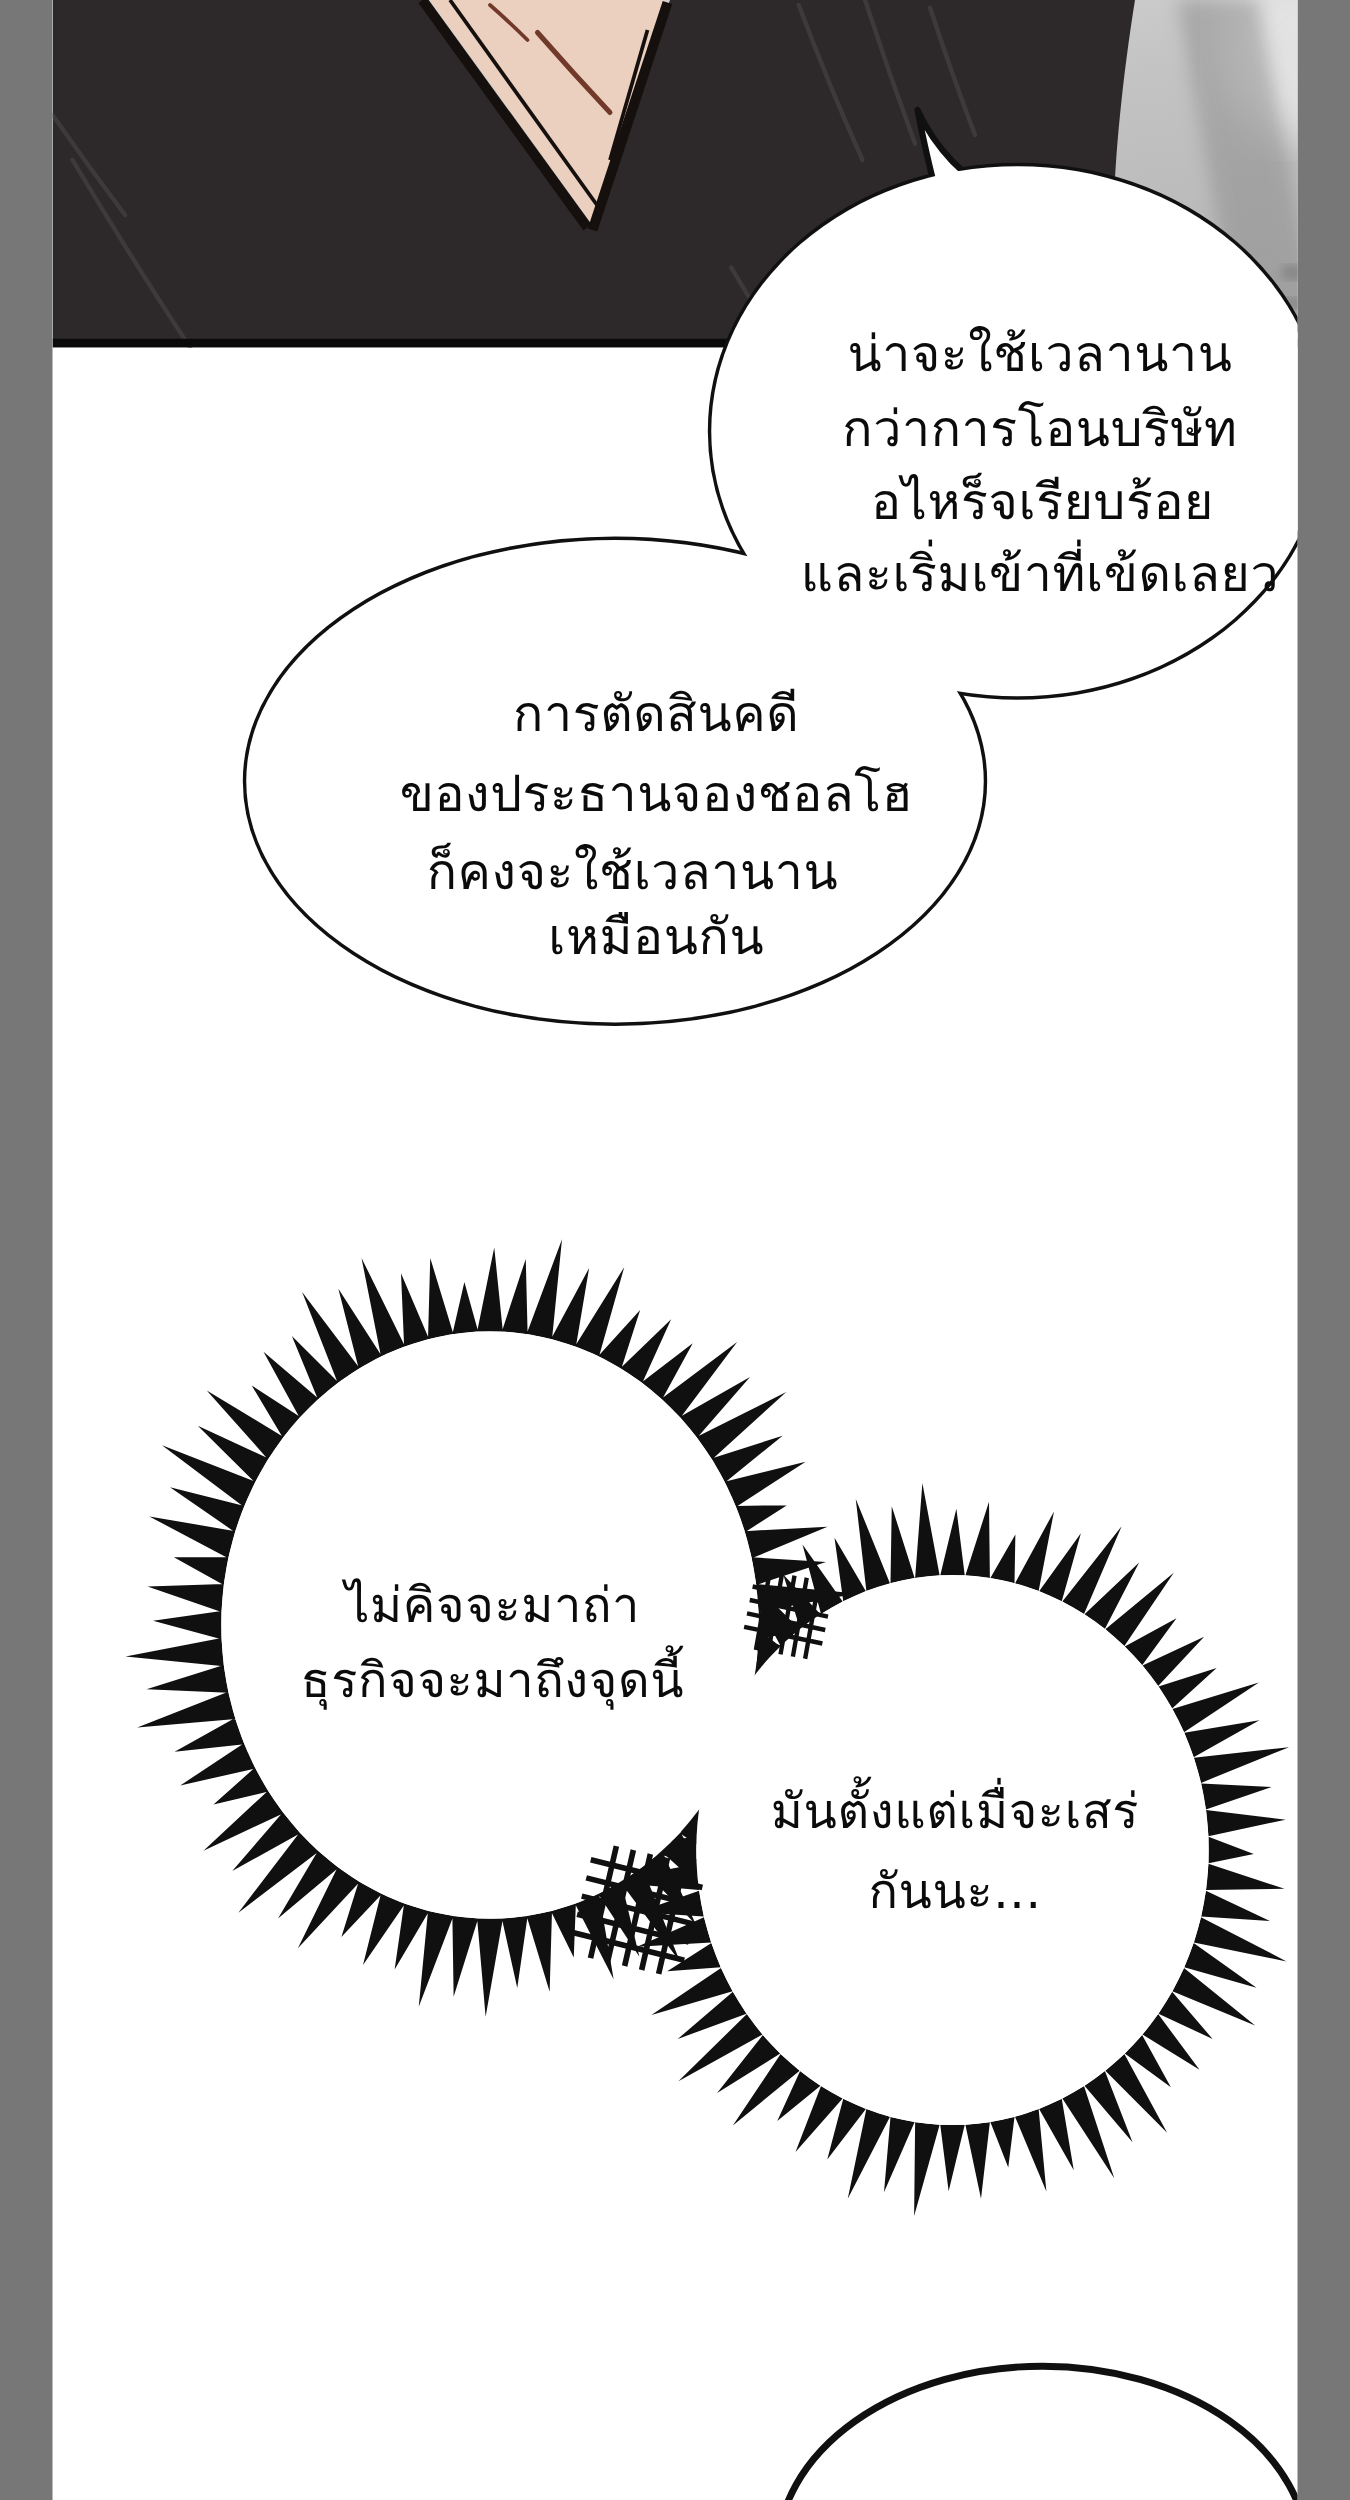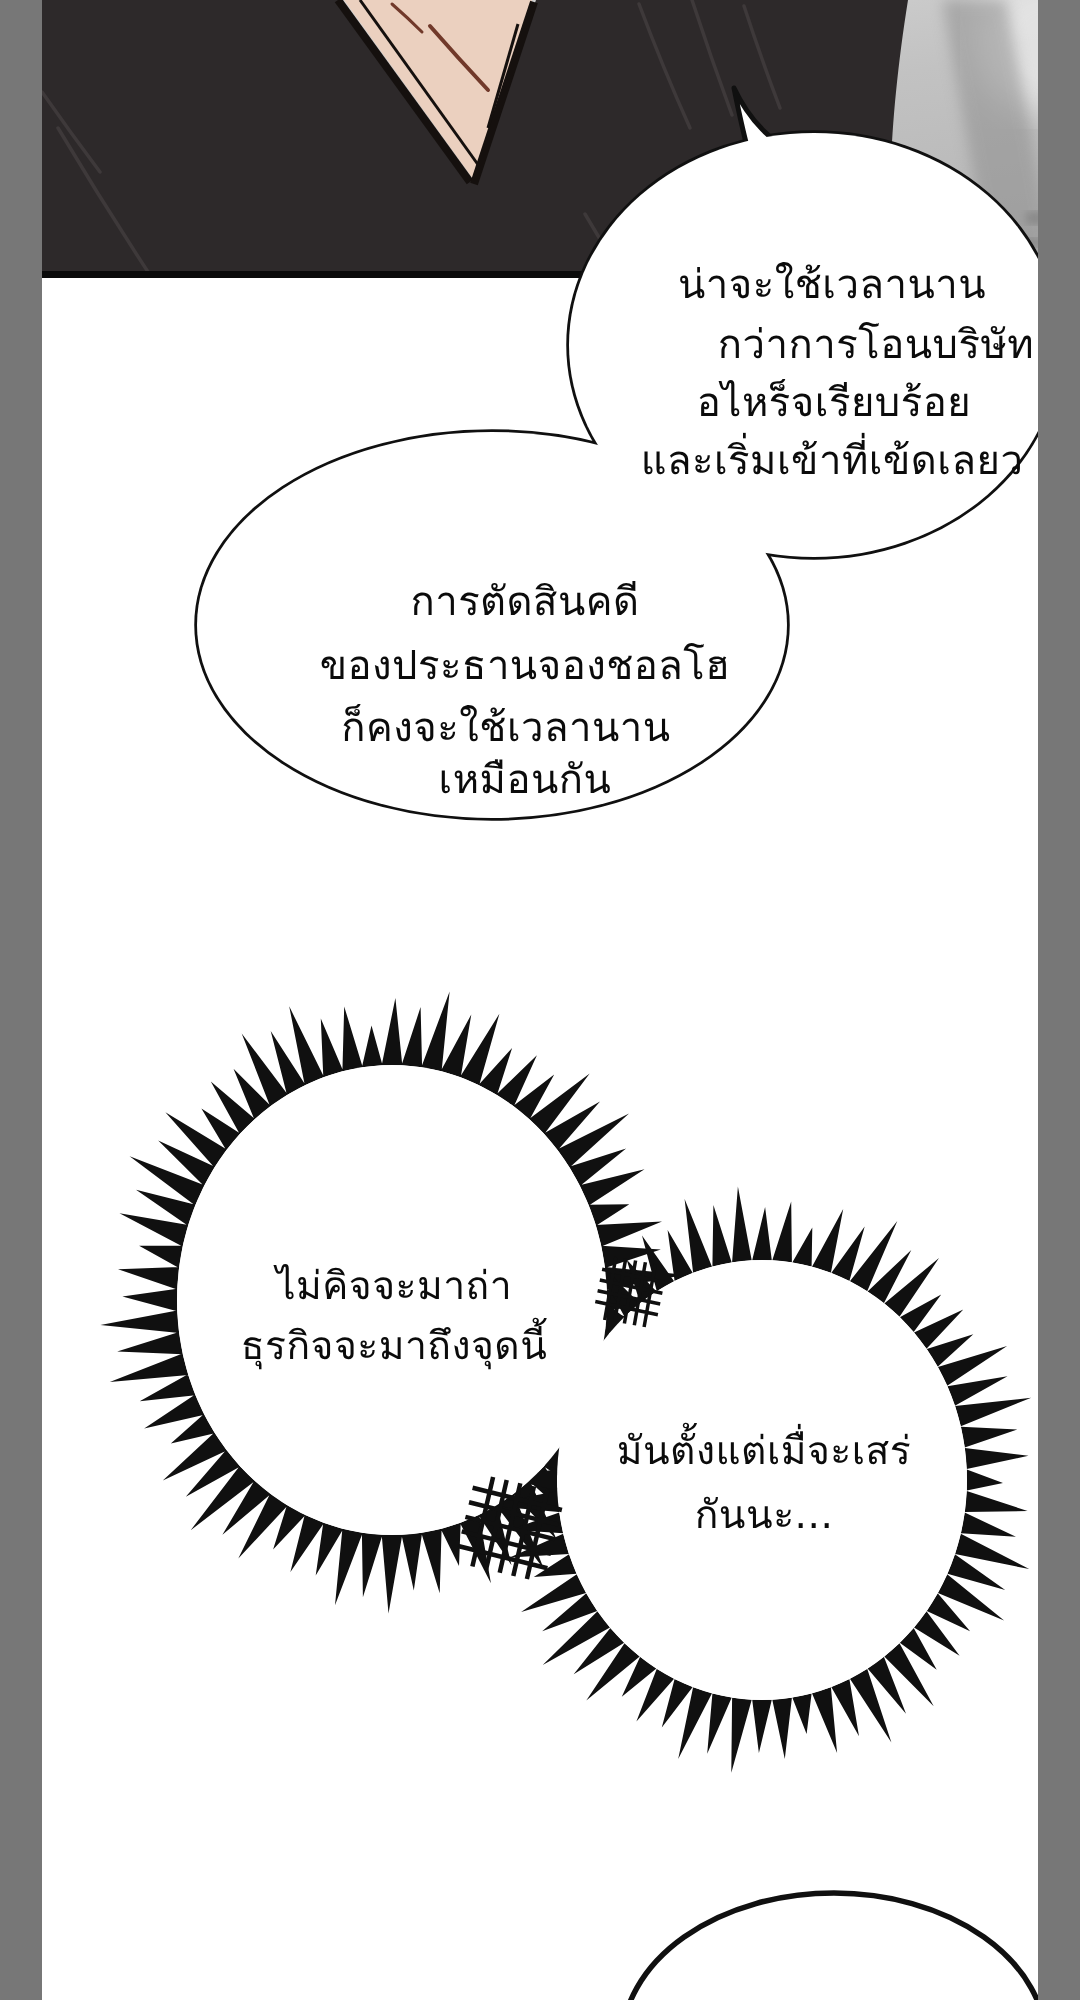--- a/index.html
+++ b/index.html
@@ -8,21 +8,21 @@
     background:var(--paper,#fff);overflow:hidden;
     font-family:"DejaVu Sans","Liberation Sans",sans-serif;
   }
   #art{position:absolute;left:0;top:0;}
   .bubble-line{
     position:absolute;transform:translate(-50%,-50%);
     white-space:nowrap;color:var(--text_ink,#0b0b0b);
     text-align:center;letter-spacing:.5px;line-height:1;
   }
   .fs-a{font-size:40px;}
-  .fs-b{font-size:40px;margin-top:29px;}
+  .fs-b{font-size:40px;}
   .fs-t{font-size:39px;}
 </style>
 </head>
 <body>
 
 <div id="page">
 
   <svg id="art" width="1080" height="2000" viewBox="0 0 1080 2000">
     <defs>
       <linearGradient id="bgGrad" x1="0" y1="0" x2="0.7" y2="1">
@@ -93,21 +93,21 @@
       <ellipse cx="720" cy="1480" rx="205" ry="220" fill="var(--paper,#fff)"></ellipse>
       <path id="hatchA" fill="none" stroke="var(--ink,#101010)" stroke-width="3.5" d="M613.3,1264.0 L602.1,1327.0 M603.4,1262.2 L592.3,1325.3 M593.6,1260.5 L582.4,1323.5 M583.7,1258.7 L572.6,1321.8 M573.9,1257.0 L562.7,1320.0 M560.1,1269.2 L622.7,1282.5 M557.8,1280.0 L620.4,1293.3 M555.6,1290.7 L618.2,1304.0 M553.3,1301.5 L615.9,1314.8 "></path>
       <path id="hatchB" fill="none" stroke="var(--ink,#101010)" stroke-width="4.5" d="M505.6,1489.5 L484.9,1579.1 M492.0,1486.3 L471.3,1576.0 M478.3,1483.2 L457.7,1572.8 M464.7,1480.0 L444.0,1569.7 M451.1,1476.9 L430.4,1566.5 M430.6,1487.8 L519.9,1510.0 M427.0,1502.3 L516.3,1524.6 M423.4,1516.9 L512.6,1539.1 M419.7,1531.4 L509.0,1553.7 M416.1,1546.0 L505.4,1568.2 "></path>
     </g>
 
     <ellipse cx="792" cy="2043" rx="212" ry="150" fill="var(--paper,#fff)" stroke="var(--ink,#101010)" stroke-width="5.5"></ellipse>
   </svg>
 
   <div>
     <div class="bubble-line fs-a" style="left:790px;top:284px">น่าจะใช้เวลานาน</div>
-    <div class="bubble-line fs-a" style="left:834px;top:344px">กว่าการโอนบริษัท</div>
+    <div class="bubble-line fs-a" style="left:790px;top:344px">กว่าการโอนบริษัท</div>
     <div class="bubble-line fs-a" style="left:792px;top:402px">อไหร็จเรียบร้อย</div>
     <div class="bubble-line fs-a" style="left:790px;top:460px">และเริ่มเข้าที่เข้ดเลยว</div>
   </div>
 
   <div>
     <div class="bubble-line fs-b" style="left:483px;top:572px">การตัดสินคดี</div>
     <div class="bubble-line fs-b" style="left:483px;top:636px">ของประธานจองชอลโฮ</div>
     <div class="bubble-line fs-b" style="left:464px;top:698px">ก็คงจะใช้เวลานาน</div>
     <div class="bubble-line fs-b" style="left:483px;top:750px">เหมือนกัน</div>
   </div>

